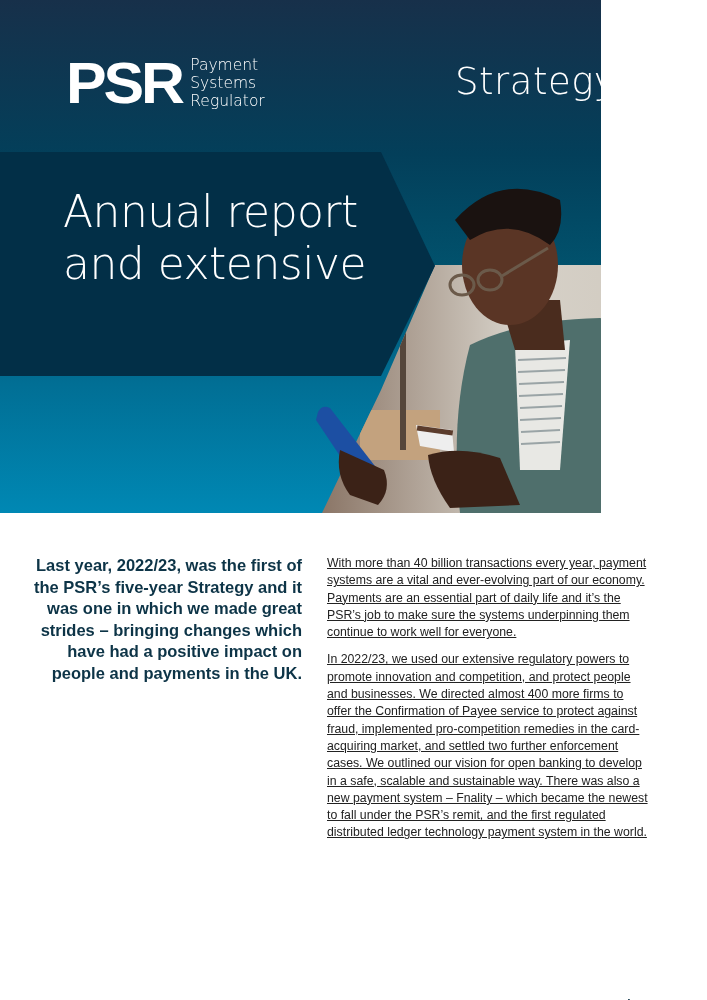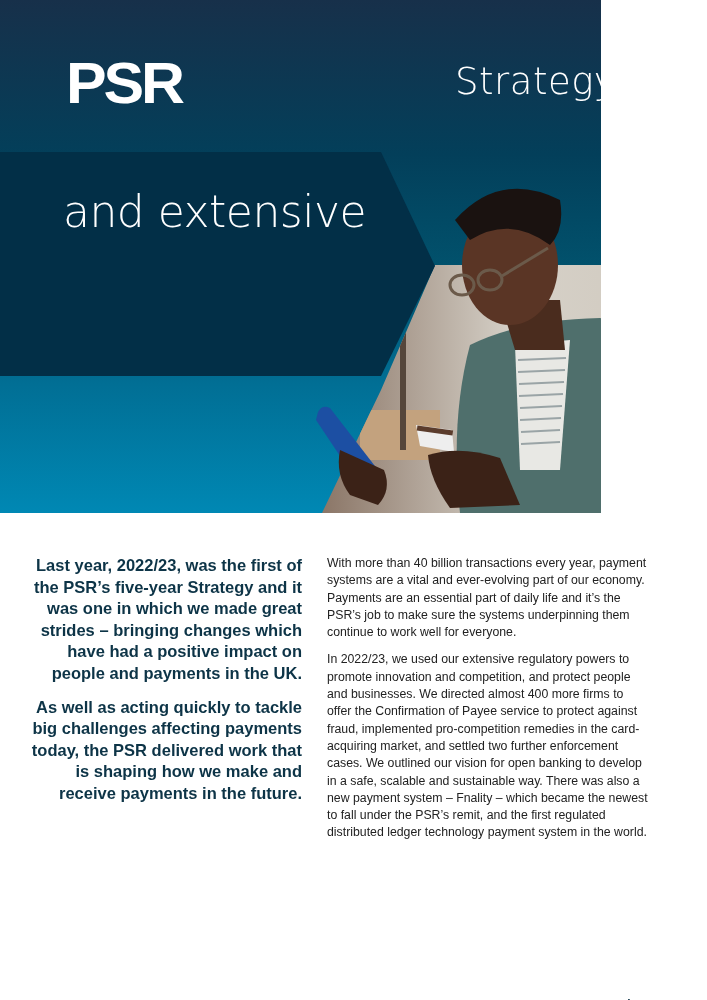--- a/index.html
+++ b/index.html
@@ -11,21 +11,21 @@
   .logo-sub { margin-left:14px; color:#fff; font-size:15.5px; line-height:18px; font-family:"DejaVu Sans", sans-serif; font-weight:300; }
   .factsheet { position:absolute; left:455px; top:60px; font-size:37px; color:#fff; font-family:"DejaVu Sans", sans-serif; font-weight:200; letter-spacing:0.5px; }
   .photo { position:absolute; left:0; top:0; width:707px; height:513px; }
   .title-band { position:absolute; left:0; top:152px; width:440px; height:224px; background:#022f47;
                 clip-path:polygon(0 0, 381px 0, 435px 114px, 381px 224px, 0 224px); }
   .title { position:absolute; left:63px; top:186px; color:#fff; font-family:"DejaVu Sans", sans-serif; font-weight:200; font-size:44px; line-height:52px; letter-spacing:-0.5px; }
   .title div { white-space:nowrap; }
   .left-col { position:absolute; left:30px; top:555px; width:272px; text-align:right; color:#0d3447; font-weight:700; font-size:16.5px; line-height:21.6px; }
   .left-col p { margin:0 0 12px 0; }
   .right-col { position:absolute; left:327px; top:555px; width:330px; color:#222; font-size:12.3px; line-height:17.3px; }
-  .right-col p { margin:0 8px 10px 0; }
+  .right-col p { margin:0 8px 10px 0;text-decoration:underline; }
   .footer-url { position:absolute; left:576px; top:953px; font-size:12px; font-weight:700; color:#0d3447;margin-top:44px; }
 </style>
 </head>
 <body>
 
 <div class="hero">
   <svg class="photo" viewBox="0 0 707 513" width="707" height="513">
     <defs>
       <clipPath id="photoClip">
         <polygon points="381,265 707,265 707,513 322,513 381,390 435,265"></polygon>
@@ -70,32 +70,37 @@
 
     <path d="M416 425 L452 430 L454 452 L420 446 Z" fill="#eeeeee"></path>
     <rect x="417" y="428" width="36" height="5" fill="#5b3c2c" transform="rotate(8 435 430)"></rect>
     <path d="M428 455 Q460 445 500 458 L520 505 L450 508 Q430 480 428 455 Z" fill="#3b2217"></path>
   </svg>
 
   <div class="title-band"></div>
 
   <div class="logo">
     <div class="logo-mark">PSR</div>
+    <div class="logo-sub">
+      <div>Payment</div>
+      <div>Systems</div>
+      <div>Regulator</div>
+    </div>
   </div>
 
   <div class="factsheet">Strategy</div>
 
   <div class="title">
+    <div>Annual report</div>
     <div>and extensive</div>
   </div>
 </div>
 
 <div class="left-col">
   <p>Last year, 2022/23, was the first of the PSR’s five-year Strategy and it was one in which we made great strides – bringing changes which have had a positive impact on people and payments in the UK.</p>
-  <p>As well as acting quickly to tackle big challenges affecting payments today, the PSR delivered work that is shaping how we make and receive payments in the future.</p>
 </div>
 
 <div class="right-col">
   <p>With more than 40 billion transactions every year, payment systems are a vital and ever-evolving part of our economy. Payments are an essential part of daily life and it’s the PSR’s job to make sure the systems underpinning them continue to work well for everyone.</p>
   <p>In 2022/23, we used our extensive regulatory powers to promote innovation and competition, and protect people and businesses. We directed almost 400 more firms to offer the Confirmation of Payee service to protect against fraud, implemented pro-competition remedies in the card-acquiring market, and settled two further enforcement cases. We outlined our vision for open banking to develop in a safe, scalable and sustainable way. There was also a new payment system – Fnality – which became the newest to fall under the PSR’s remit, and the first regulated distributed ledger technology payment system in the world.</p>
 </div>
 
 <div class="footer-url">psr.org.uk</div>
 
 </body></html>

